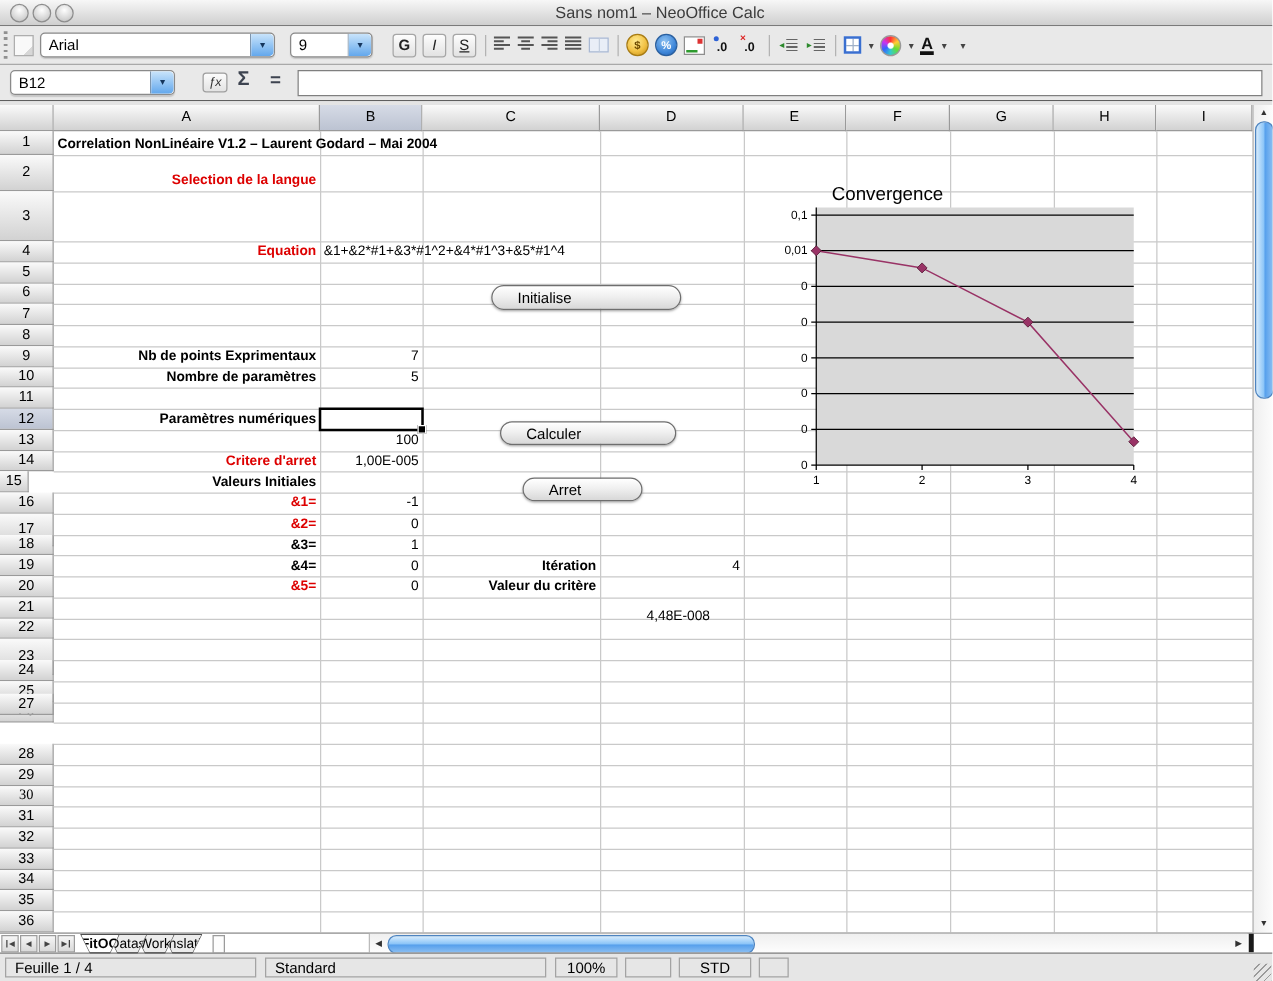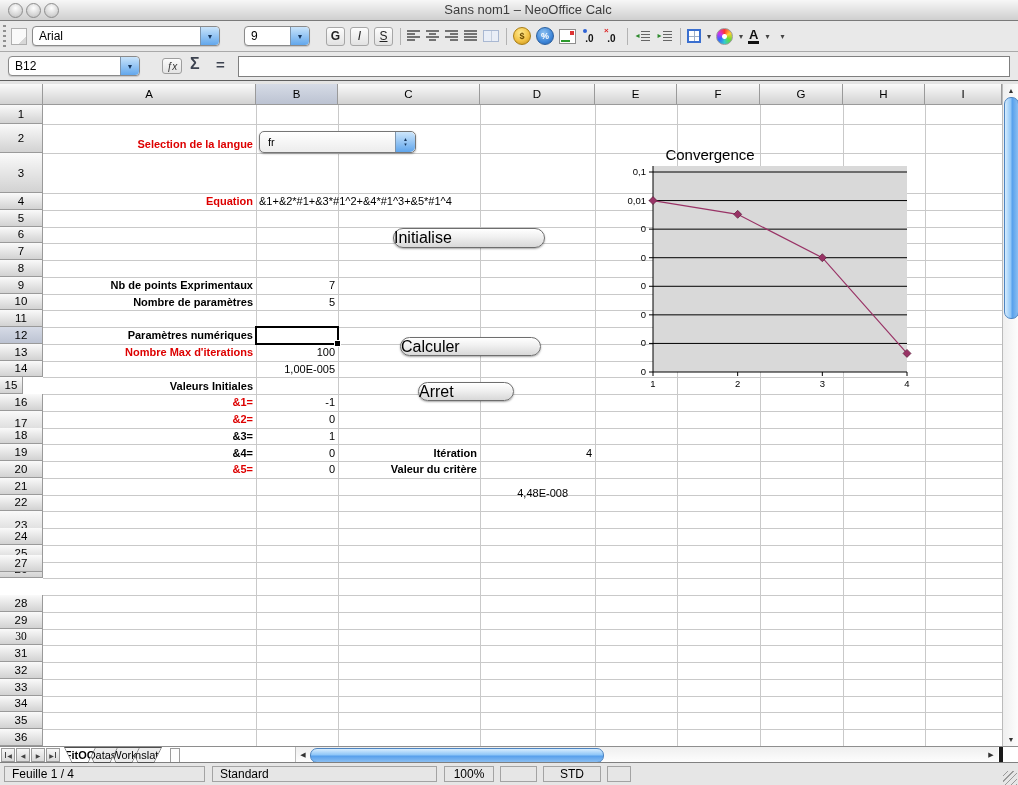--- a/index.html
+++ b/index.html
@@ -84,21 +84,21 @@
     display:flex;align-items:center;white-space:nowrap;overflow:visible;z-index:2;}
   .cell.b{font-weight:bold;} .cell.red{color:#dd0000;}
   .cell.ar{justify-content:flex-end;} .cell.vb{align-items:flex-end;padding-bottom:3px;}
   .selbox{position:absolute;box-sizing:border-box;border:2px solid #000;z-index:4;}
   .selbox::after{content:"";position:absolute;right:-4px;bottom:-4px;width:5px;height:5px;
     background:#000;border:1px solid #fff;}
   
   .aqua{position:absolute;box-sizing:border-box;border:1px solid #6e6e6e;border-radius:10px;
     background:linear-gradient(#ffffff,#f0f0f0 45%,#d8d8d8);
     box-shadow:0 1px 2px rgba(0,0,0,.35),inset 0 1px 0 #fff;
-    font-size:16px;color:#000;display:flex;align-items:center;padding-left:0;z-index:5;}
+    font-size:12px;color:#000;display:flex;align-items:center;padding-left:20px;z-index:5;}
   #btn-initialise{left:393px;top:144px;width:152px;height:20px;}
   #btn-calculer{left:400px;top:253px;width:141px;height:19px;}
   #btn-arret{left:418px;top:298px;width:96px;height:19px;}
   #lang-dd{position:absolute;left:259px;top:47px;width:157px;height:22px;box-sizing:border-box;
     border:1px solid #767676;border-radius:5px;background:linear-gradient(#fff,#ececec);
     box-shadow:0 1px 2px rgba(0,0,0,.3);display:flex;align-items:center;z-index:5;}
   #lang-dd .val{flex:1;padding-left:8px;font-size:11px;}
   #lang-dd .stepper{width:20px;height:100%;box-sizing:border-box;border-left:1px solid #7d95ad;
     border-radius:0 5px 5px 0;background:linear-gradient(#cde6fb,#5fa5ec);
     display:flex;flex-direction:column;align-items:center;justify-content:center;
@@ -154,21 +154,21 @@
 <div id="titlebar">
   <div class="tl" style="left:8px"></div>
   <div class="tl" style="left:26px"></div>
   <div class="tl" style="left:44px"></div>
   <div id="win-title">Sans nom1 – NeoOffice Calc</div>
 </div>
 
 <div id="toolbar">
   <div class="grip"></div>
   <div class="newdoc ico"></div>
-  <div class="combo" style="width:188px;margin-right:24px">
+  <div class="combo" style="width:188px;margin-right:12px">
     <span class="val">Arial</span>
     <span class="cbtn">▼</span>
   </div>
   <div class="combo" style="width:66px;margin-right:16px">
     <span class="val">9</span>
     <span class="cbtn">▼</span>
   </div>
   <div class="tbtn" style="font-weight:bold">G</div>
   <div class="tbtn" style="font-style:italic">I</div>
   <div class="tbtn" style="text-decoration:underline">S</div>
@@ -246,27 +246,20 @@
   <div class="sigma">Σ</div>
   <div class="equalsign">=</div>
   <div id="formula-input"></div>
 </div>
 <div id="fbgap"></div>
 
 <div id="sheet">
   <div id="gridbg"></div>
   <div id="corner"></div>
 
-  <div id="lang-dd">
-    <span class="val">fr</span>
-    <span class="stepper">
-      <span>▲</span>
-      <span>▾</span>
-    </span>
-  </div>
   <div id="btn-initialise" class="aqua">Initialise</div>
   <div id="btn-calculer" class="aqua">Calculer</div>
   <div id="btn-arret" class="aqua">Arret</div>
 
   <div id="chart">
     <svg id="chart-svg" width="320" height="258" viewBox="0 0 320 258">
         <rect x="41" y="30" width="254" height="206" fill="#d9d9d9"></rect>
         <line x1="37" y1="36" x2="295" y2="36" stroke="#000" stroke-width="1"></line>
         <text x="34" y="39" text-anchor="end" font-size="9.5">0,1</text>
         <line x1="37" y1="64.57142857142857" x2="295" y2="64.57142857142857" stroke="#000" stroke-width="1"></line>
@@ -383,30 +376,31 @@
     <div class="hline" style="left: 43px; top: 511px; width: 959px;"></div>
     <div class="hline" style="left: 43px; top: 527.75px; width: 959px;"></div>
     <div class="hline" style="left: 43px; top: 544.5px; width: 959px;"></div>
     <div class="hline" style="left: 43px; top: 561.25px; width: 959px;"></div>
     <div class="hline" style="left: 43px; top: 578px; width: 959px;"></div>
     <div class="hline" style="left: 43px; top: 594.75px; width: 959px;"></div>
     <div class="hline" style="left: 43px; top: 611.5px; width: 959px;"></div>
     <div class="hline" style="left: 43px; top: 628.25px; width: 959px;"></div>
     <div class="hline" style="left: 43px; top: 645px; width: 959px;"></div>
     <div class="hline" style="left: 43px; top: 661.75px; width: 959px;"></div>
+    <div class="cell b" style="left: 43px; top: 21px; width: 213px; height: 19px;">Correlation NonLinéaire V1.2 – Laurent Godard – Mai 2004</div>
     <div class="cell b red ar vb" style="left: 43px; top: 40px; width: 213px; height: 29px;">Selection de la langue</div>
     <div class="cell b red ar" style="left: 43px; top: 109px; width: 213px; height: 16.75px;">Equation</div>
     <div class="cell" style="left: 256px; top: 109px; width: 82px; height: 16.75px;">&amp;1+&amp;2*#1+&amp;3*#1^2+&amp;4*#1^3+&amp;5*#1^4</div>
     <div class="cell b ar" style="left: 43px; top: 192.75px; width: 213px; height: 16.75px;">Nb de points Exprimentaux</div>
     <div class="cell ar" style="left: 256px; top: 192.75px; width: 82px; height: 16.75px;">7</div>
     <div class="cell b ar" style="left: 43px; top: 209.5px; width: 213px; height: 16.75px;">Nombre de paramètres</div>
     <div class="cell ar" style="left: 256px; top: 209.5px; width: 82px; height: 16.75px;">5</div>
     <div class="cell b ar" style="left: 43px; top: 243px; width: 213px; height: 16.75px;">Paramètres numériques</div>
-    <div class="cell b red ar" style="left: 43px; top: 259.75px; width: 213px; height: 16.75px;">Nombre Max d'iterations</div>
     <div class="cell ar" style="left: 256px; top: 259.75px; width: 82px; height: 16.75px;">100</div>
+    <div class="cell b red ar" style="left: 43px; top: 276.5px; width: 213px; height: 16.75px;">Critere d'arret</div>
     <div class="cell ar" style="left: 256px; top: 276.5px; width: 82px; height: 16.75px;">1,00E-005</div>
     <div class="cell b ar" style="left: 43px; top: 293.25px; width: 213px; height: 16.75px;">Valeurs Initiales</div>
     <div class="cell b red ar" style="left: 43px; top: 310px; width: 213px; height: 16.75px;">&amp;1=</div>
     <div class="cell ar" style="left: 256px; top: 310px; width: 82px; height: 16.75px;">-1</div>
     <div class="cell b red ar" style="left: 43px; top: 326.75px; width: 213px; height: 16.75px;">&amp;2=</div>
     <div class="cell ar" style="left: 256px; top: 326.75px; width: 82px; height: 16.75px;">0</div>
     <div class="cell b ar" style="left: 43px; top: 343.5px; width: 213px; height: 16.75px;">&amp;3=</div>
     <div class="cell ar" style="left: 256px; top: 343.5px; width: 82px; height: 16.75px;">1</div>
     <div class="cell b ar" style="left: 43px; top: 360.25px; width: 213px; height: 16.75px;">&amp;4=</div>
     <div class="cell ar" style="left: 256px; top: 360.25px; width: 82px; height: 16.75px;">0</div>

